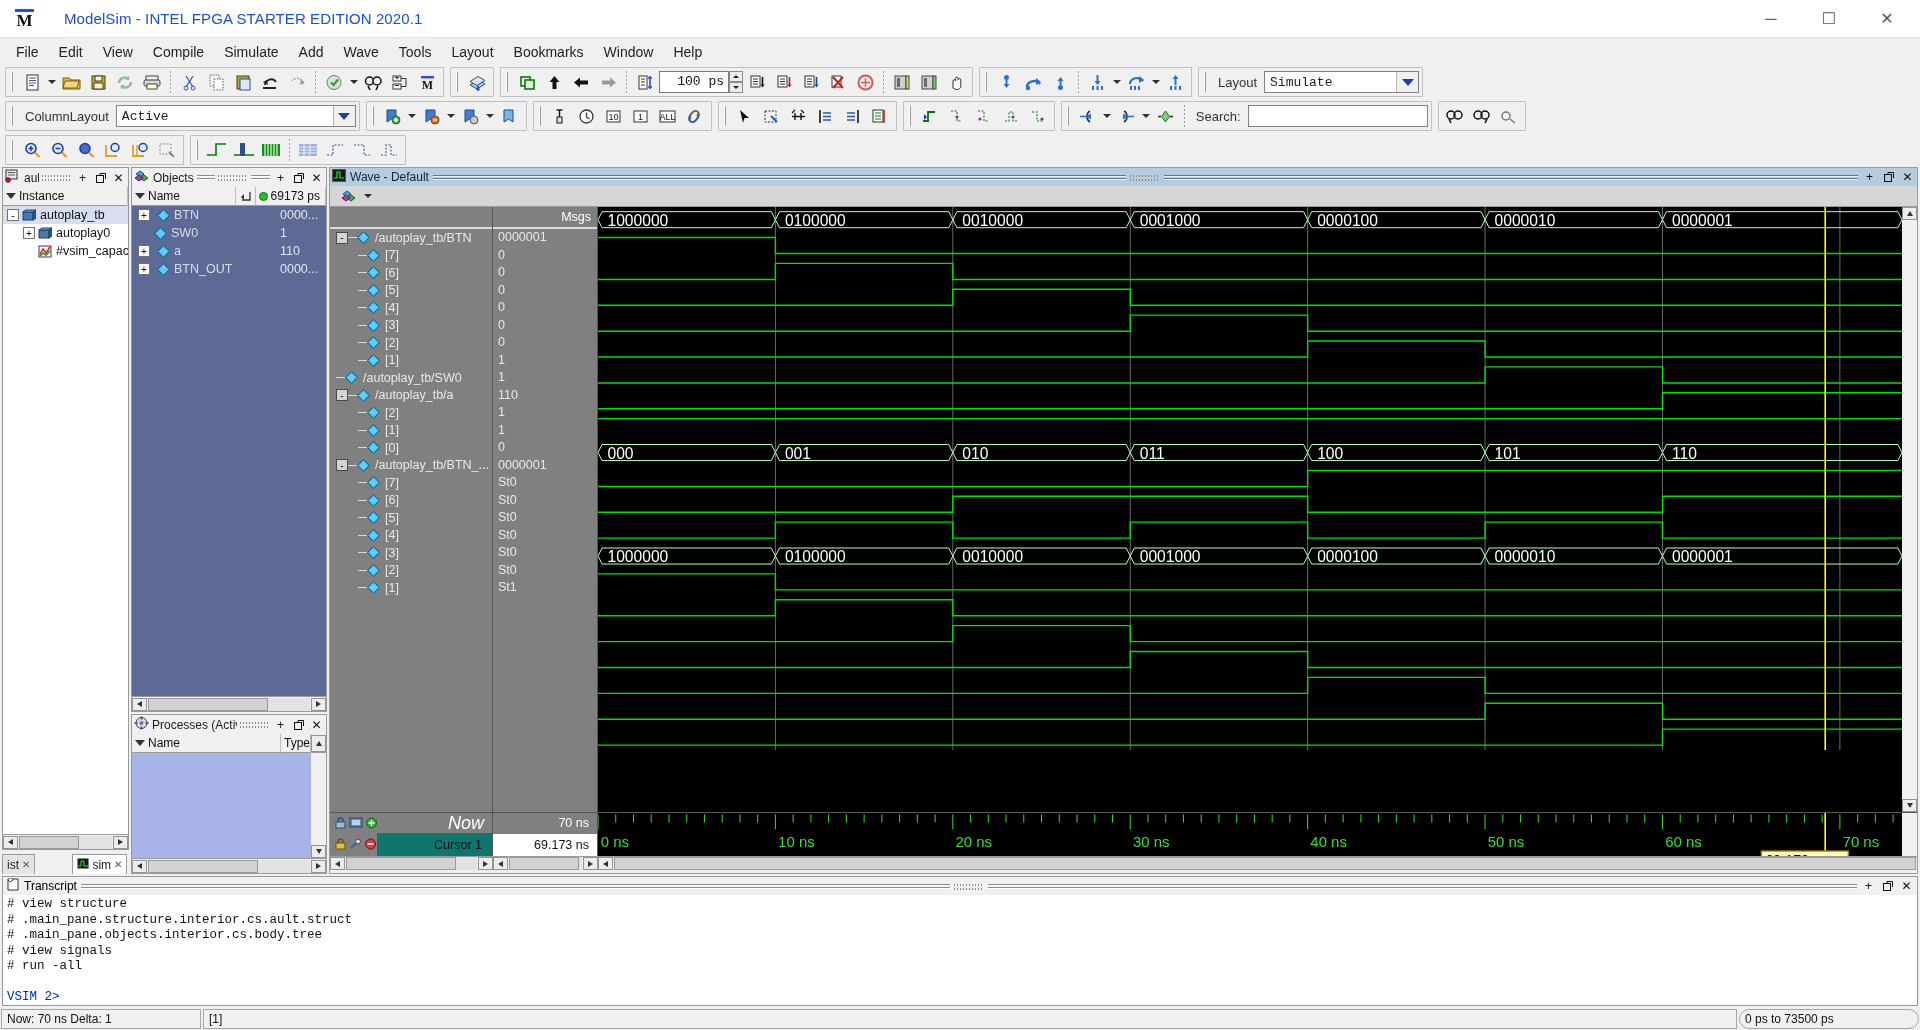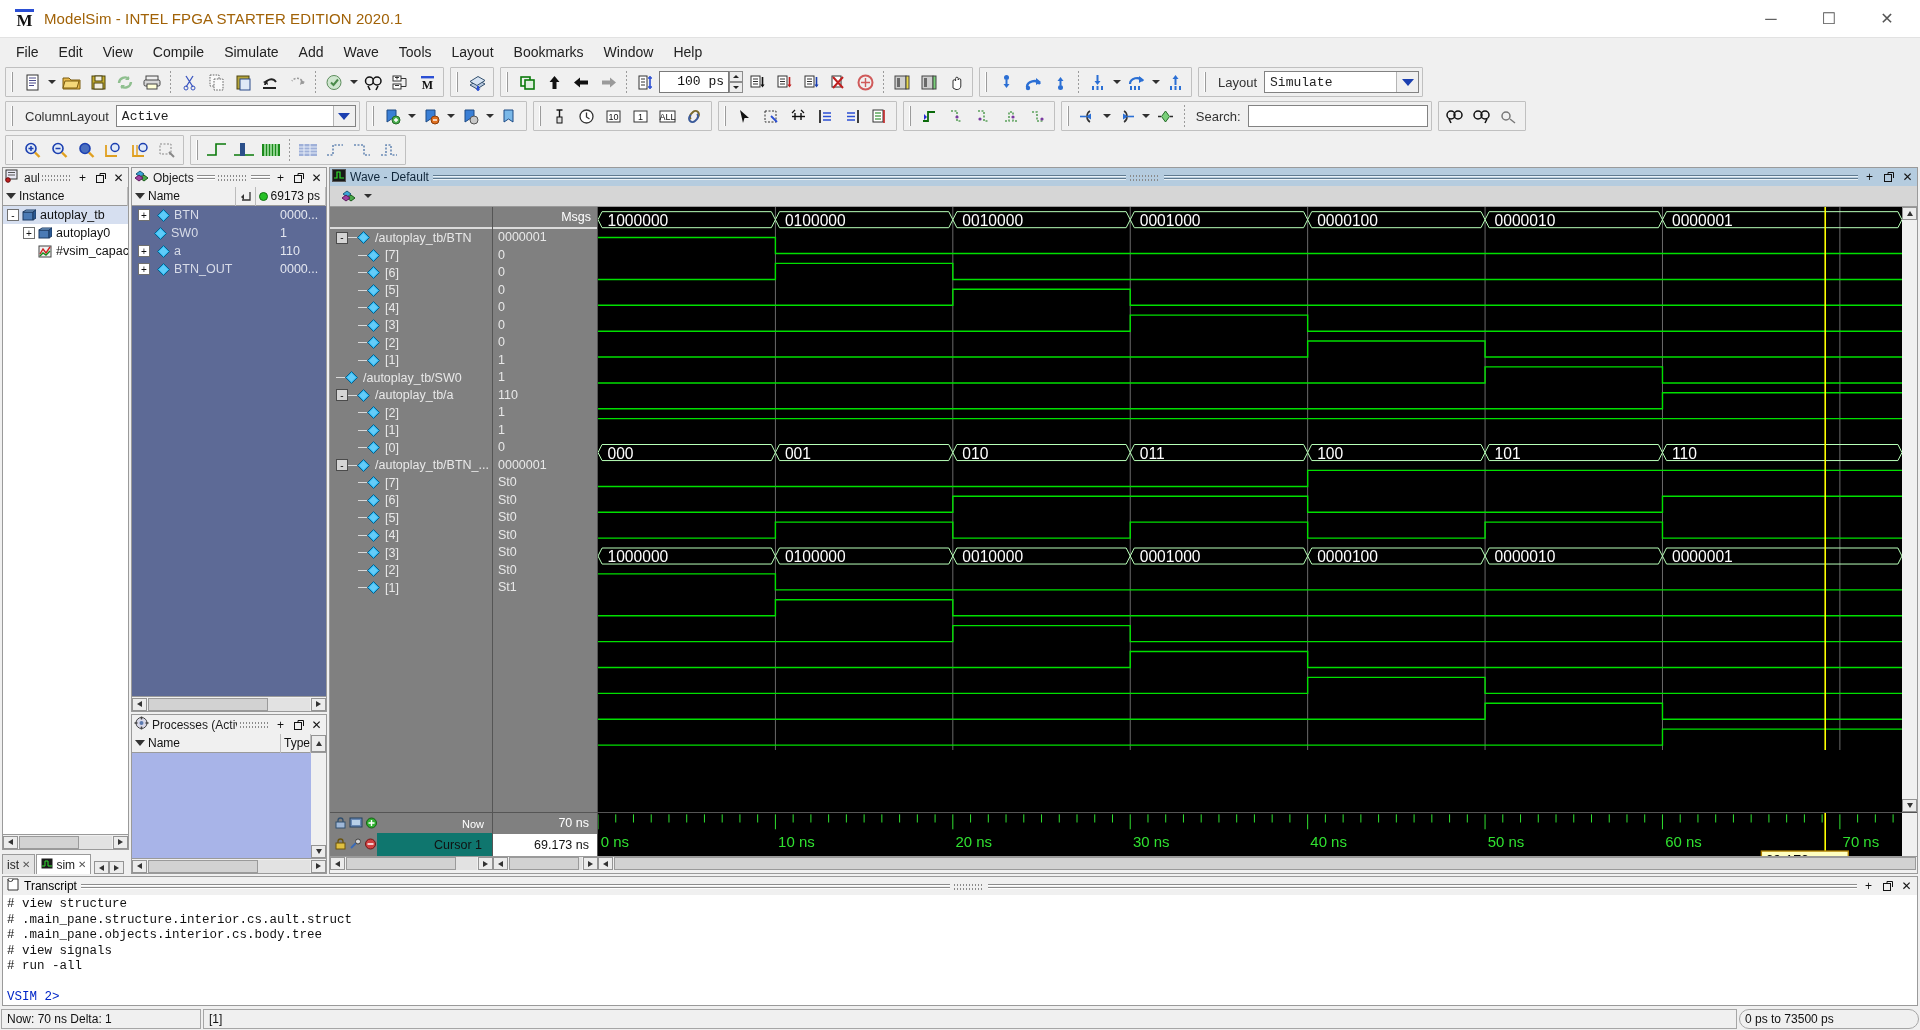--- a/index.html
+++ b/index.html
@@ -17,21 +17,21 @@
   .titlebar {
     height: 38px; background: #ffffff; display: flex; align-items: center;
     padding: 0 4px; flex: none; border-bottom: 1px solid #e2e2e2;
   }
   .app-icon {
     width: 22px; height: 22px; margin: 0 8px 0 10px; position: relative; flex:none;
   }
   .app-icon .bar { position:absolute; top:1px; left:1px; width:19px; height:3px; background:#2b4fd4; }
   .app-icon .m { position:absolute; top:4px; left:0; width:21px; height:18px;
     font: bold 17px "Liberation Serif", serif; color:#111; text-align:center; line-height:18px; }
-  .title-text { color:#a16207; font-size:15px; letter-spacing:.1px; }
+  .title-text { color:#1d4ed8; font-size:15px; letter-spacing:.1px;margin-left:20px; }
   .win-btns { margin-left:auto; display:flex; height:38px; }
   .win-btn { width:58px; height:38px; display:flex; align-items:center; justify-content:center; color:#555; font-size:16px; }
 
   
   .menubar { height:27px; background:#f0f0f0; display:flex; align-items:center; padding-left:6px; flex:none; }
   .menu-item { padding:4px 10px; font-size:14px; color:#222; }
 
   
   .toolbar-row { display:flex; align-items:center; background:#f0f0f0; flex:none; padding:1px 2px; }
   .tb-group {
@@ -120,21 +120,21 @@
   .arr { border-left:3px solid transparent; border-right:3px solid transparent; }
   .arr.l { border-right:5px solid #333; border-left:none; border-top:3px solid transparent; border-bottom:3px solid transparent; }
   .arr.r { border-left:5px solid #333; border-right:none; border-top:3px solid transparent; border-bottom:3px solid transparent; }
   .arr.u { border-bottom:5px solid #333; }
   .arr.d { border-top:5px solid #333; }
 
   
   .proc-body { height:120px; background:#a8b4e8; }
 
   
-  .tabstrip { height:22px; display:flex; align-items:flex-end; background:#f0f0f0; flex:none; }
+  .tabstrip { height:22px; display:flex; align-items:flex-end; background:#f0f0f0; flex:none;gap:36px; }
   .tab { display:flex; align-items:center; gap:3px; height:20px; padding:0 4px; font-size:12px;
      border:1px solid #9a9a9a; border-bottom:none; background:#e4e4e4; color:#222; margin-right:1px; }
   .tab.active { background:#fff; }
   .tab .x { font-size:10px; color:#555; }
 
   
   .wavewin { flex:1; display:flex; flex-direction:column; border:1px solid #9a9a9a; background:#f0f0f0; min-width:0; }
   .wave-title {
     height:18px; background:#b5ccdf; display:flex; align-items:center; gap:4px; padding:0 2px; flex:none;
     font-size:12px; color:#10263a;
@@ -161,21 +161,21 @@
   .wval { height:17.5px; line-height:17.5px; color:#e8e8e8; font-size:12.5px; padding-left:5px; }
 
   
   .wsvg { position:absolute; inset:0; }
 
   
   .wave-bottom { height:44px; display:flex; flex:none; border-top:1px solid #555; }
   .wb-names { width:163px; background:#808080; flex:none; border-right:1px solid #555; }
   .wb-vals  { width:105px; background:#808080; flex:none; border-right:1px solid #555; }
   .wb-ruler { flex:1; background:#000; position:relative; min-width:0; overflow:hidden; }
-  .nowrow { height:21px; display:flex; align-items:center; color:#fff; font-size:11px; }
+  .nowrow { height:21px; display:flex; align-items:center; color:#fff; font-size:18px;font-style:italic; }
   .nowrow .t { flex:1; text-align:right; padding-right:8px; }
   .cursorrow { height:22px; display:flex; align-items:center; font-size:12.5px; }
   .cursorbox { flex:1; height:24px; background:#0f766e; color:#111; display:flex; align-items:center; justify-content:flex-end; padding-right:10px; }
   .cv { height:22px; line-height:22px; text-align:right; padding-right:8px; color:#fff; font-size:12.5px; }
   .cv.white { background:#fff; color:#111; }
 
   .wave-scroll { height:17px; display:flex; flex:none; background:#f0f0f0; border-top:1px solid #9a9a9a; }
 
   
   .transcript { height:130px; display:flex; flex-direction:column; border:1px solid #9a9a9a; margin:2px; flex:none; background:#fff; }

